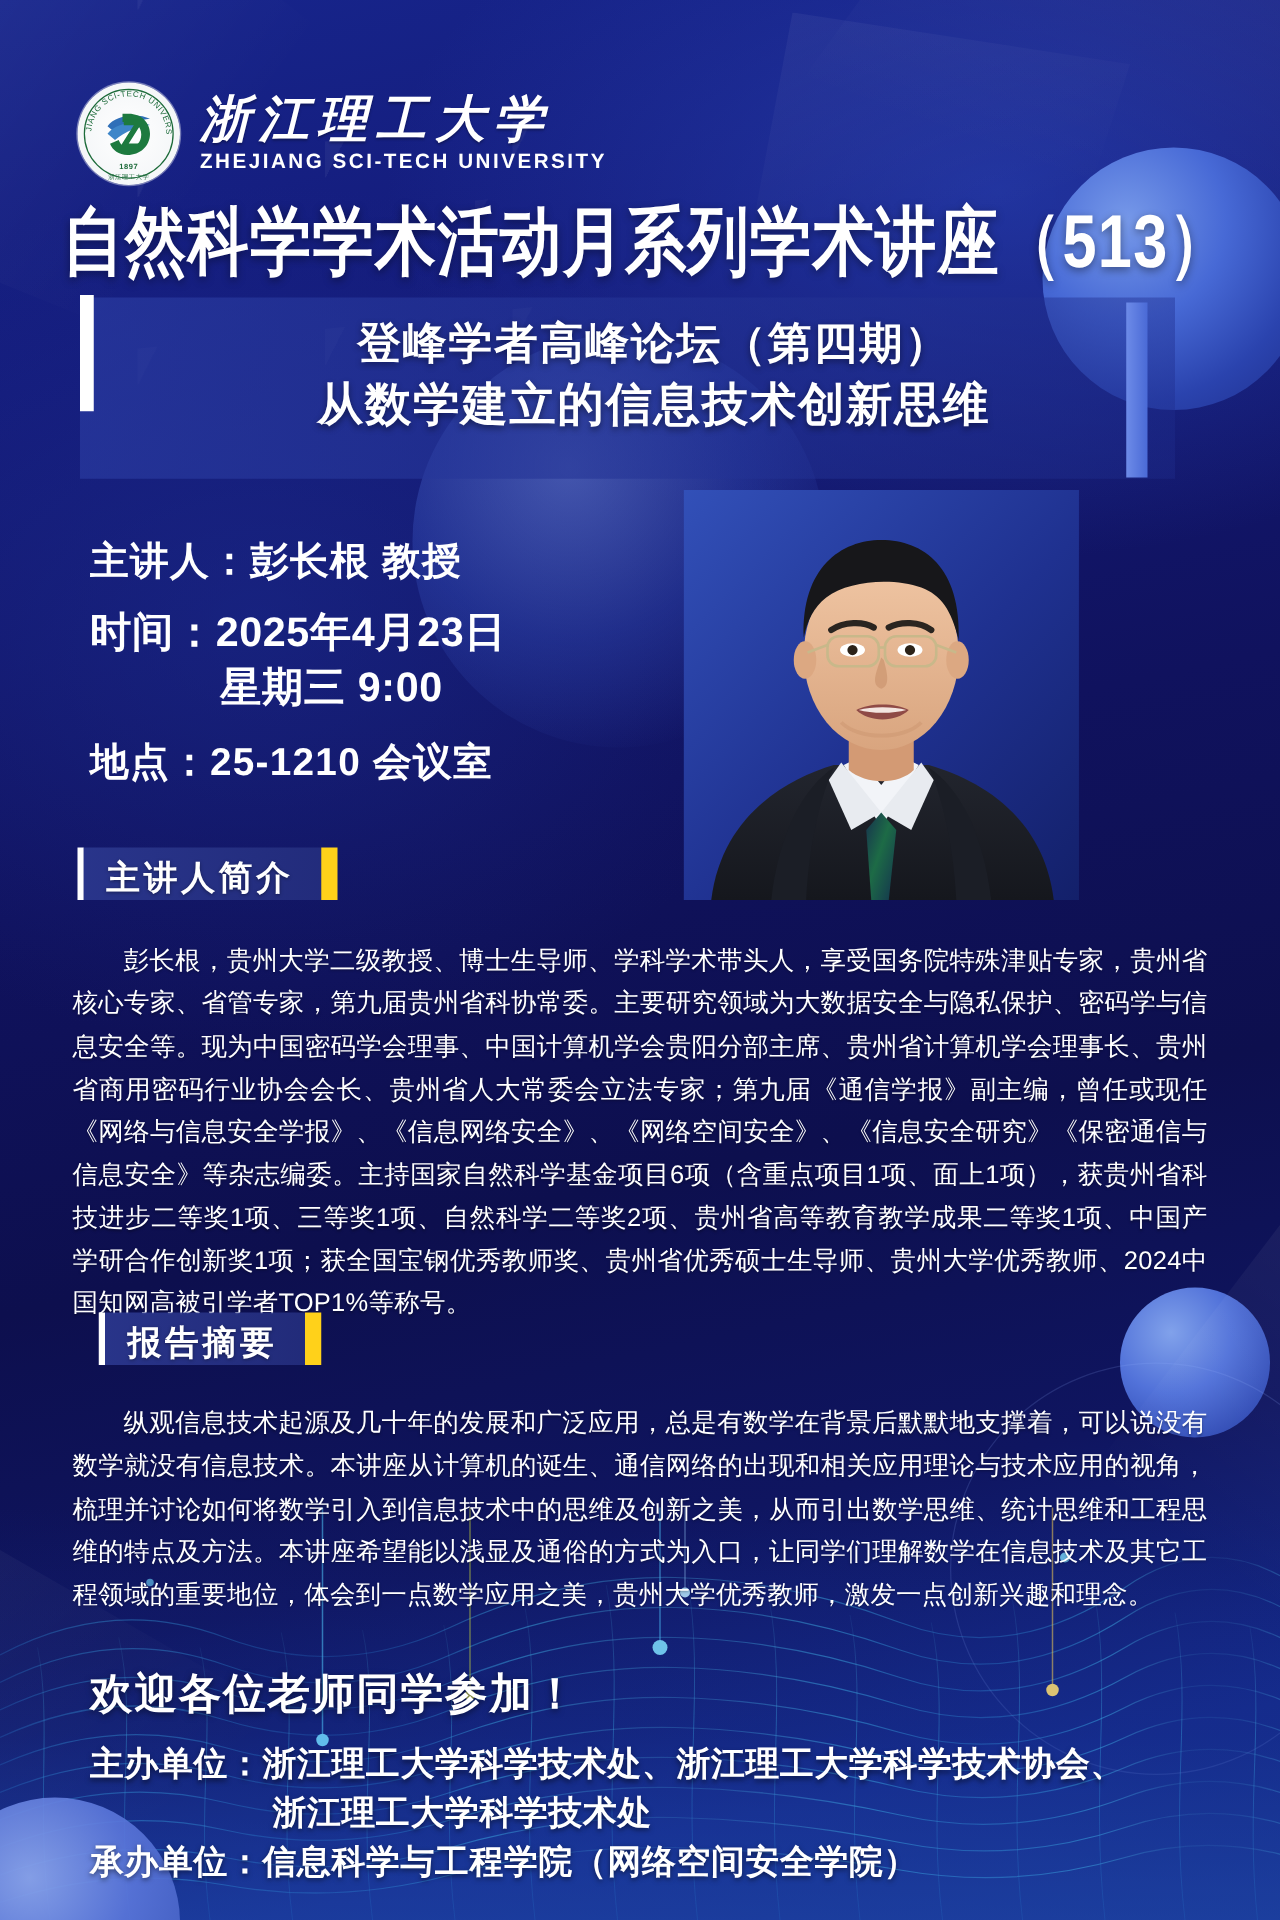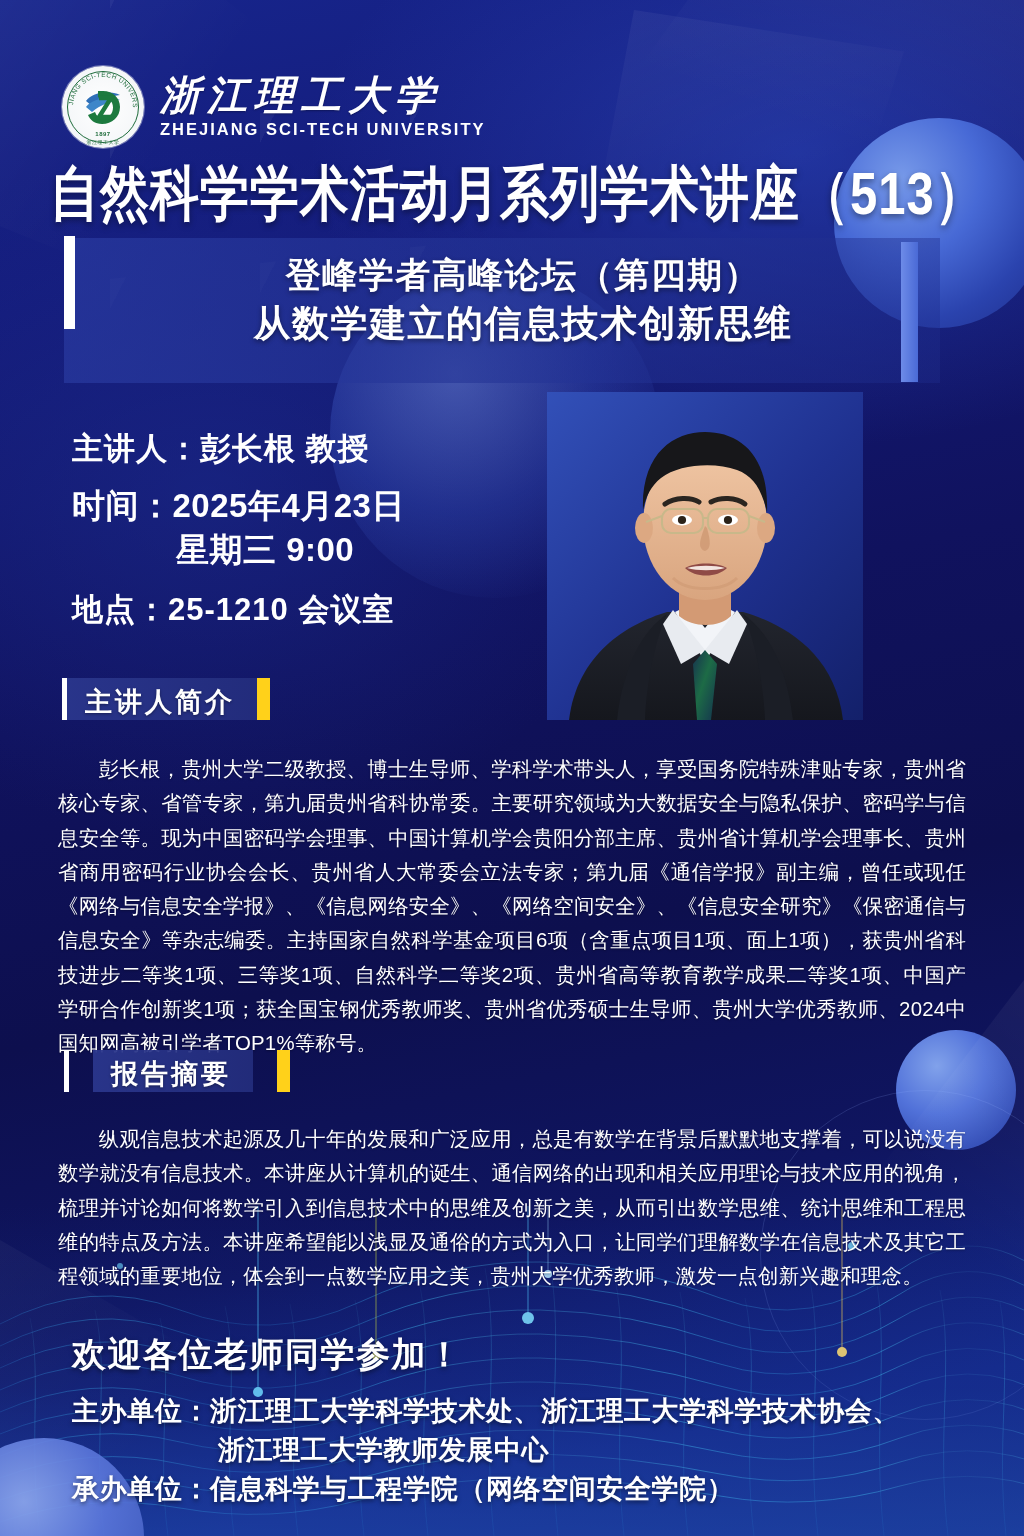--- a/index.html
+++ b/index.html
@@ -405,29 +405,29 @@
 
   <div class="sec-head" style="left:62px;top:678px;">
     <div class="wbar"></div>
     <div class="panel">
       <span>主讲人简介</span>
     </div>
     <div class="ybar"></div>
   </div>
   <div class="para" style="top:752px;">彭长根，贵州大学二级教授、博士生导师、学科学术带头人，享受国务院特殊津贴专家，贵州省核心专家、省管专家，第九届贵州省科协常委。主要研究领域为大数据安全与隐私保护、密码学与信息安全等。现为中国密码学会理事、中国计算机学会贵阳分部主席、贵州省计算机学会理事长、贵州省商用密码行业协会会长、贵州省人大常委会立法专家；第九届《通信学报》副主编，曾任或现任《网络与信息安全学报》、《信息网络安全》、《网络空间安全》、《信息安全研究》《保密通信与信息安全》等杂志编委。主持国家自然科学基金项目6项（含重点项目1项、面上1项），获贵州省科技进步二等奖1项、三等奖1项、自然科学二等奖2项、贵州省高等教育教学成果二等奖1项、中国产学研合作创新奖1项；获全国宝钢优秀教师奖、贵州省优秀硕士生导师、贵州大学优秀教师、2024中国知网高被引学者TOP1%等称号。</div>
 
-  <div class="sec-head" style="left:64px;top:1050px;gap:24px;">
+  <div class="sec-head" style="left:79px;top:1050px;">
     <div class="wbar"></div>
     <div class="panel">
       <span>报告摘要</span>
     </div>
     <div class="ybar"></div>
   </div>
   <div class="para" style="top:1122px;">纵观信息技术起源及几十年的发展和广泛应用，总是有数学在背景后默默地支撑着，可以说没有数学就没有信息技术。本讲座从计算机的诞生、通信网络的出现和相关应用理论与技术应用的视角，梳理并讨论如何将数学引入到信息技术中的思维及创新之美，从而引出数学思维、统计思维和工程思维的特点及方法。本讲座希望能以浅显及通俗的方式为入口，让同学们理解数学在信息技术及其它工程领域的重要地位，体会到一点数学应用之美，贵州大学优秀教师，激发一点创新兴趣和理念。</div>
 
   <div class="footer">
     <div class="welcome">欢迎各位老师同学参加！</div>
     <div class="org-line">主办单位：浙江理工大学科学技术处、浙江理工大学科学技术协会、</div>
-    <div class="org-line org-indent">浙江理工大学教师发展中心</div>
+    <div class="org-line org-indent">浙江理工大学科学技术处</div>
     <div class="org-line">承办单位：信息科学与工程学院（网络空间安全学院）</div>
   </div>
 
 </div>
 
 </body></html>

